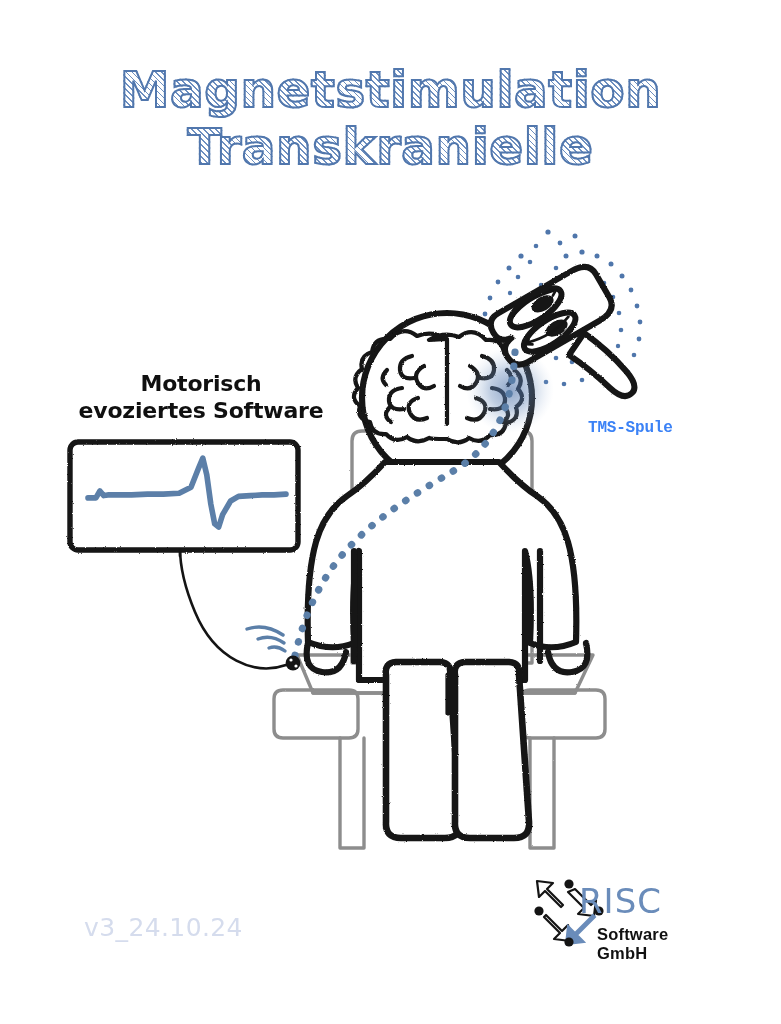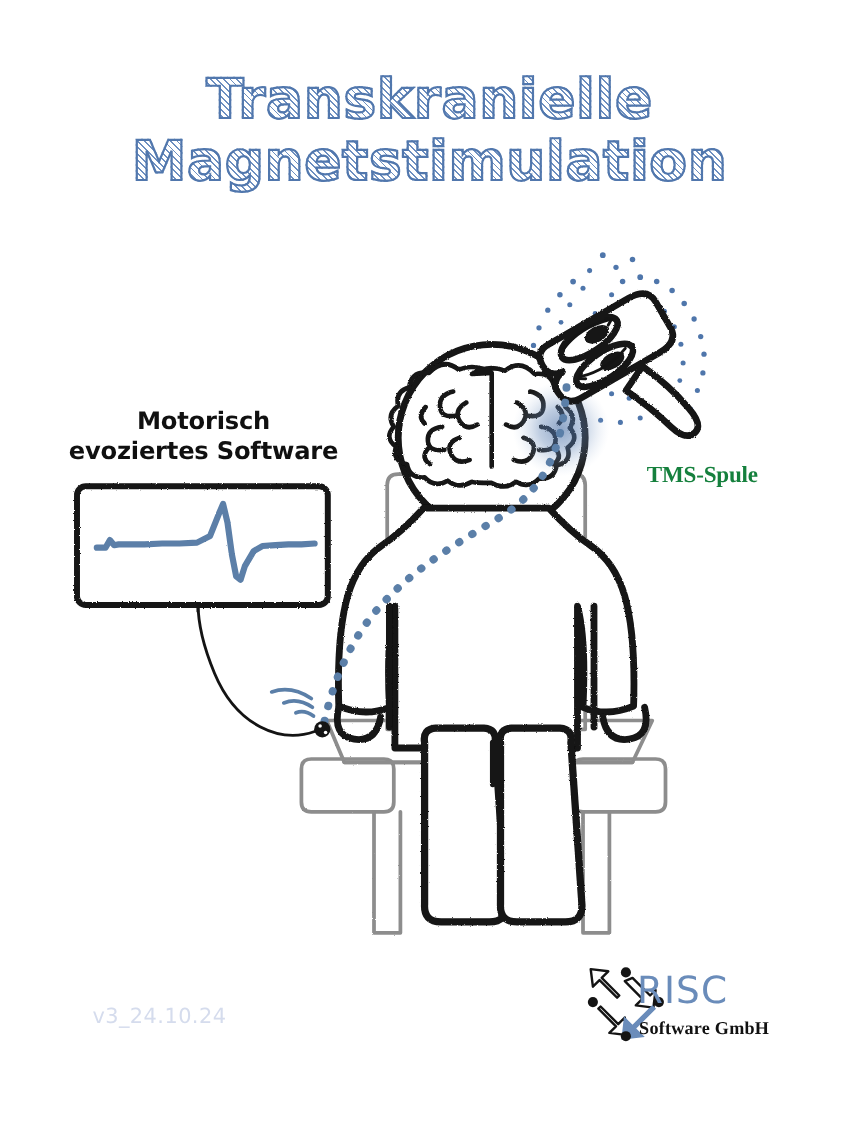--- a/index.html
+++ b/index.html
@@ -52,48 +52,48 @@
         #6d8fc0 0px,
         #6d8fc0 1.2px,
         rgba(255,255,255,0) 1.2px,
         rgba(255,255,255,0) 4.2px);
     -webkit-background-clip: text;
     background-clip: text;
   }
   
   .label-mep {
     position: absolute;
-    left: 40px;
+    left: 56px;
     top: 370px;
     width: 290px;
     text-align: center;
     font-family: "DejaVu Sans", sans-serif;
     font-weight: 700;
     font-size: 22px;
     line-height: 1.24;
     color: #101010;
     letter-spacing: -0.2px;
   }
   .label-mep span { display: block; }
   .label-coil {
     position: absolute;
     left: 588px;
     top: 419px;
-    font-family: Liberation Serif, serif;
+    font-family: Liberation Mono, monospace;
     font-weight: 700;
-    font-size: 21px;
-    color: #15803d;
+    font-size: 16px;
+    color: #3b82f6;
     letter-spacing: -0.2px;
   }
   .version-stamp {
     position: absolute;
     left: 84px;
     top: 913px;
     font-family: "DejaVu Sans", sans-serif;
-    font-size: 19px;
+    font-size: 25px;
     color: #d5dced;
     letter-spacing: 0.4px;
   }
   
   .logo {
     position: absolute;
     left: 513px;
     top: 878px;
     width: 205px;
     height: 72px;
@@ -106,28 +106,28 @@
   }
   .logo-risc {
     font-family: "DejaVu Sans", sans-serif;
     font-weight: 400;
     font-size: 34px;
     line-height: 46px;
     letter-spacing: 1px;
     color: #6a8cba;
   }
   .logo-sub {
-    font-family: Liberation Serif, serif;
+    font-family: Liberation Sans, sans-serif;
     font-weight: 700;
     font-size: 16.5px;
     line-height: 19px;
     letter-spacing: 0.2px;
     color: #111111;
     margin-top: 1px;
-    margin-left: 2px;
+    margin-left: 18px;
   }
 </style>
 </head>
 <body>
 
 <div id="poster">
 
   <svg viewBox="0 0 781 1024" xmlns="http://www.w3.org/2000/svg">
     <defs>
       <filter id="roughen" x="-12%" y="-12%" width="124%" height="124%">
@@ -363,22 +363,22 @@
         <circle cx="539" cy="911" r="4.6"></circle>
         <circle cx="599" cy="911" r="4.6"></circle>
         <circle cx="569" cy="942" r="4.6"></circle>
       </g>
     </g>
 
     <path d="M180 550 l0 6" fill="none" stroke="#141414" stroke-width="2.6" stroke-linecap="round"></path>
   </svg>
 
   <div class="title-wrap">
+    <span class="title-line">Magnetstimulation</span>
     <span class="title-line">Transkranielle</span>
-    <span class="title-line">Magnetstimulation</span>
   </div>
 
   <div class="label-mep">
     <span>Motorisch</span>
     <span>evoziertes Software</span>
   </div>
 
   <div class="label-coil">TMS-Spule</div>
 
   <div class="version-stamp">v3_24.10.24</div>

